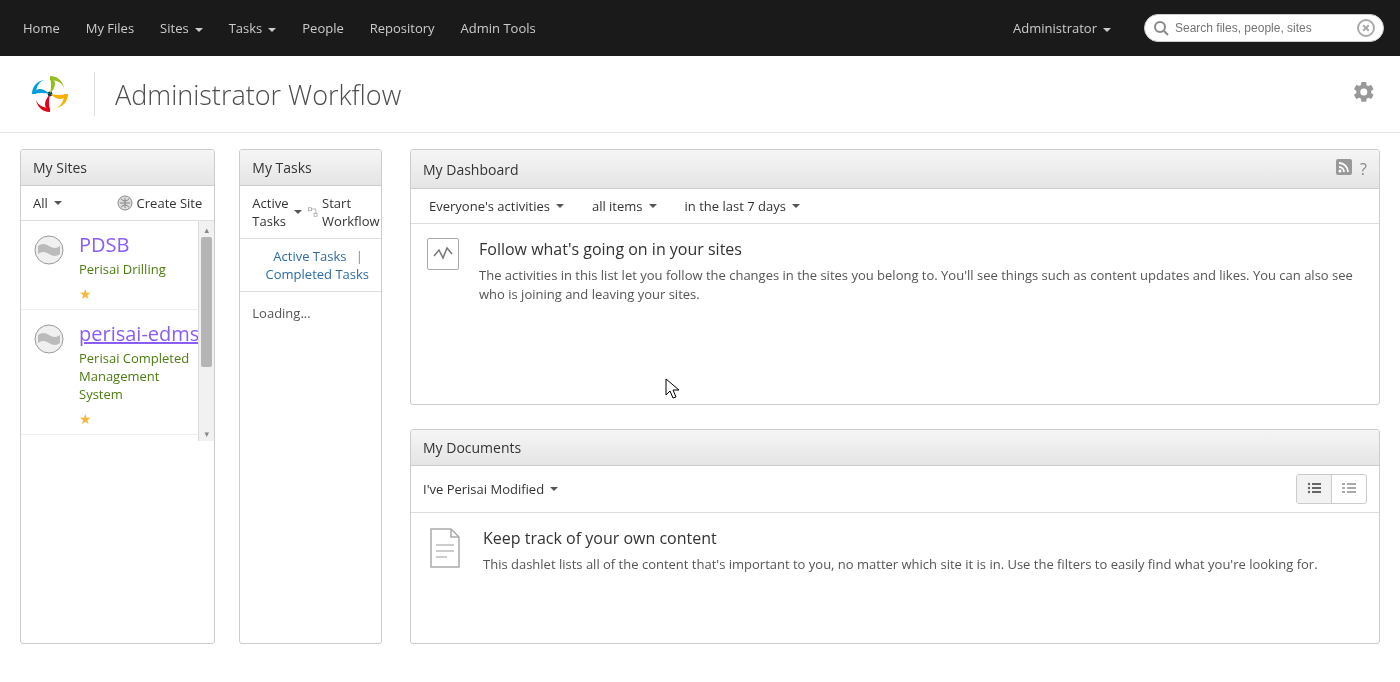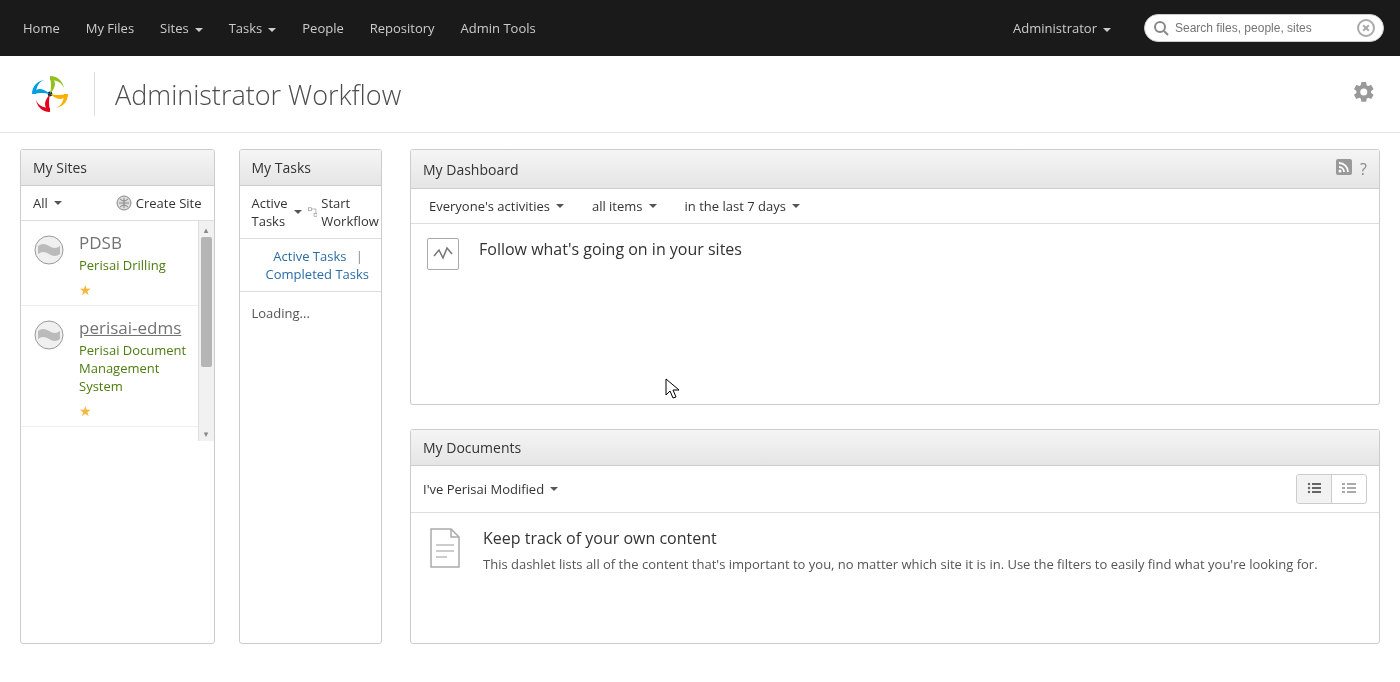--- a/index.html
+++ b/index.html
@@ -35,21 +35,21 @@
 .dashlet { border: 1px solid #ccc; border-radius: 3px; overflow: hidden; background: #fff; display: flex; flex-direction: column; }
 .dashlet-header { background: linear-gradient(#f5f5f5, #e5e5e5); border-bottom: 1px solid #ccc; padding: 8px 12px; font-size: 14px; color: #333; display: flex; align-items: center; }
 .dashlet-header .spacer { flex: 1; }
 .dashlet-toolbar { display: flex; align-items: center; padding: 8px 12px; border-bottom: 1px solid #ddd; font-size: 13px; color: #333; gap: 6px; }
 .toolbar-link { cursor: pointer; display: inline-flex; align-items: center; }
 .my-sites-dashlet .dashlet-body { height: 220px; overflow: hidden; position: relative; }
 .site-list { list-style: none; padding: 0; }
 .site-item { display: flex; padding: 10px 12px 6px; border-bottom: 1px solid #eee; }
 .site-icon { width: 32px; height: 32px; flex-shrink: 0; margin-right: 14px; margin-top: 3px; }
 .site-info { flex: 1; }
-.site-name { color: #737373; font-size: 17px; }
+.site-name { color: #8b5cf6; font-size: 20px; }
 .site-name.underline { text-decoration: underline; }
 .site-desc { color: #4d7c0f; font-size: 13px; margin-top: 2px; }
 .star { color: #f6b73c; font-size: 14px; margin-top: 6px; }
 
 .scroll-track { position: absolute; right: 0; top: 0; bottom: 0; width: 16px; background: #f1f1f1; border-left: 1px solid #ddd; }
 .scroll-thumb { position: absolute; left: 2px; right: 2px; background: #b5b5b5; border-radius: 2px; }
 .scroll-up, .scroll-down { position: absolute; left: 0; right: 0; height: 16px; display: flex; align-items: center; justify-content: center; color: #888; font-size: 9px; }
 .scroll-up { top: 0; } .scroll-down { bottom: 0; }
 .tasks-sub { border-bottom: 1px solid #ddd; padding: 8px 12px; text-align: right; color: #2b6ca3; font-size: 13px; }
 .tasks-sub .sep-pipe { color: #888; margin: 0 6px; }
@@ -152,21 +152,21 @@
               <div class="star">★</div>
             </div>
           </li>
           <li class="site-item">
             <svg class="site-icon globe-svg" viewBox="0 0 32 32">
                 <circle cx="16" cy="16" r="14"></circle>
                 <path d="M5 12 Q10 8 16 12 Q22 16 27 12 L27 20 Q22 24 16 20 Q10 16 5 20 Z"></path>
               </svg>
             <div class="site-info">
               <div class="site-name underline">perisai-edms</div>
-              <div class="site-desc">Perisai Document Management System</div>
+              <div class="site-desc">Perisai Completed Management System</div>
               <div class="star">★</div>
             </div>
           </li>
           <li class="site-item">
             <svg class="site-icon globe-svg" viewBox="0 0 32 32">
                 <circle cx="16" cy="16" r="14"></circle>
                 <path d="M5 12 Q10 8 16 12 Q22 16 27 12 L27 20 Q22 24 16 20 Q10 16 5 20 Z"></path>
               </svg>
             <div class="site-info">
               <div class="site-name">PPTB Group</div>
@@ -240,20 +240,21 @@
           </span>
       </div>
       <div class="activities-body">
         <div class="activity-icon-box">
           <svg width="20" height="20" viewBox="0 0 20 20">
               <polyline points="1,12 6,6 10,14 14,4 19,10" fill="none" stroke="#777" stroke-width="1.5"></polyline>
             </svg>
         </div>
         <div>
           <div class="body-title">Follow what's going on in your sites</div>
+          <div class="body-text">The activities in this list let you follow the changes in the sites you belong to. You'll see things such as content updates and likes. You can also see who is joining and leaving your sites.</div>
         </div>
       </div>
     </div>
 
     <div class="dashlet">
       <div class="dashlet-header">My Documents</div>
       <div class="dashlet-toolbar">
         <span class="toolbar-link">
             <span>I've Perisai Modified</span>
             <span class="caret caret-dark"></span>

